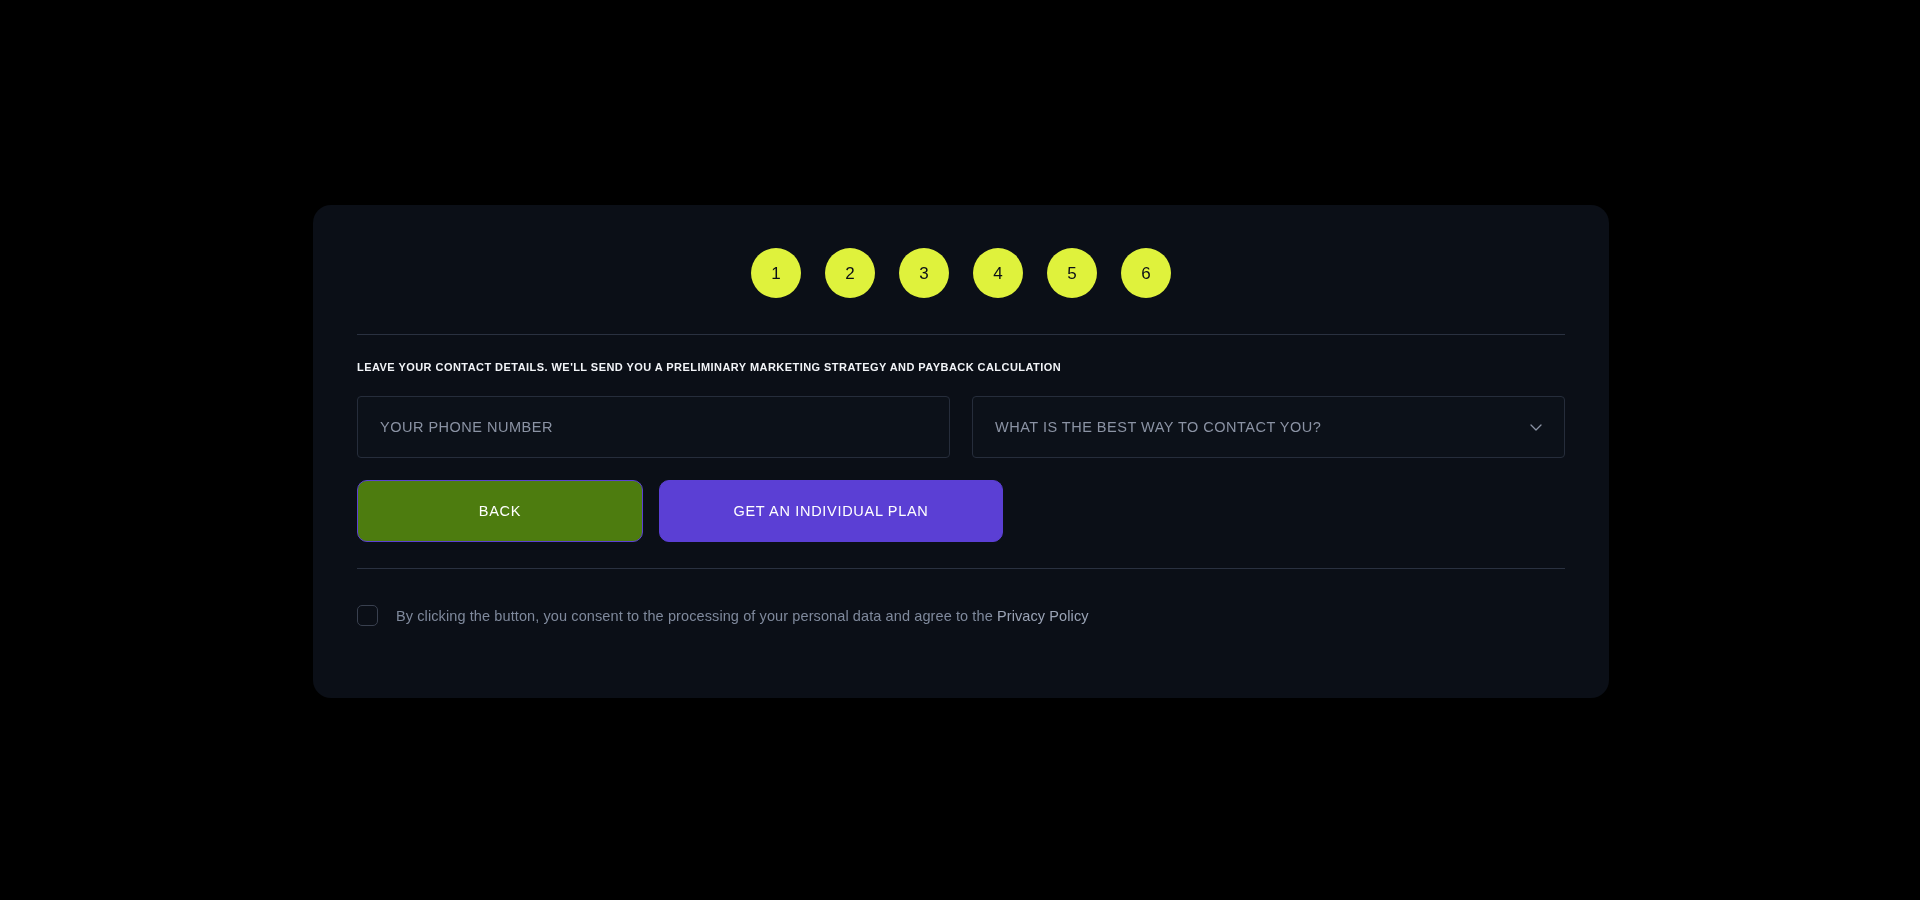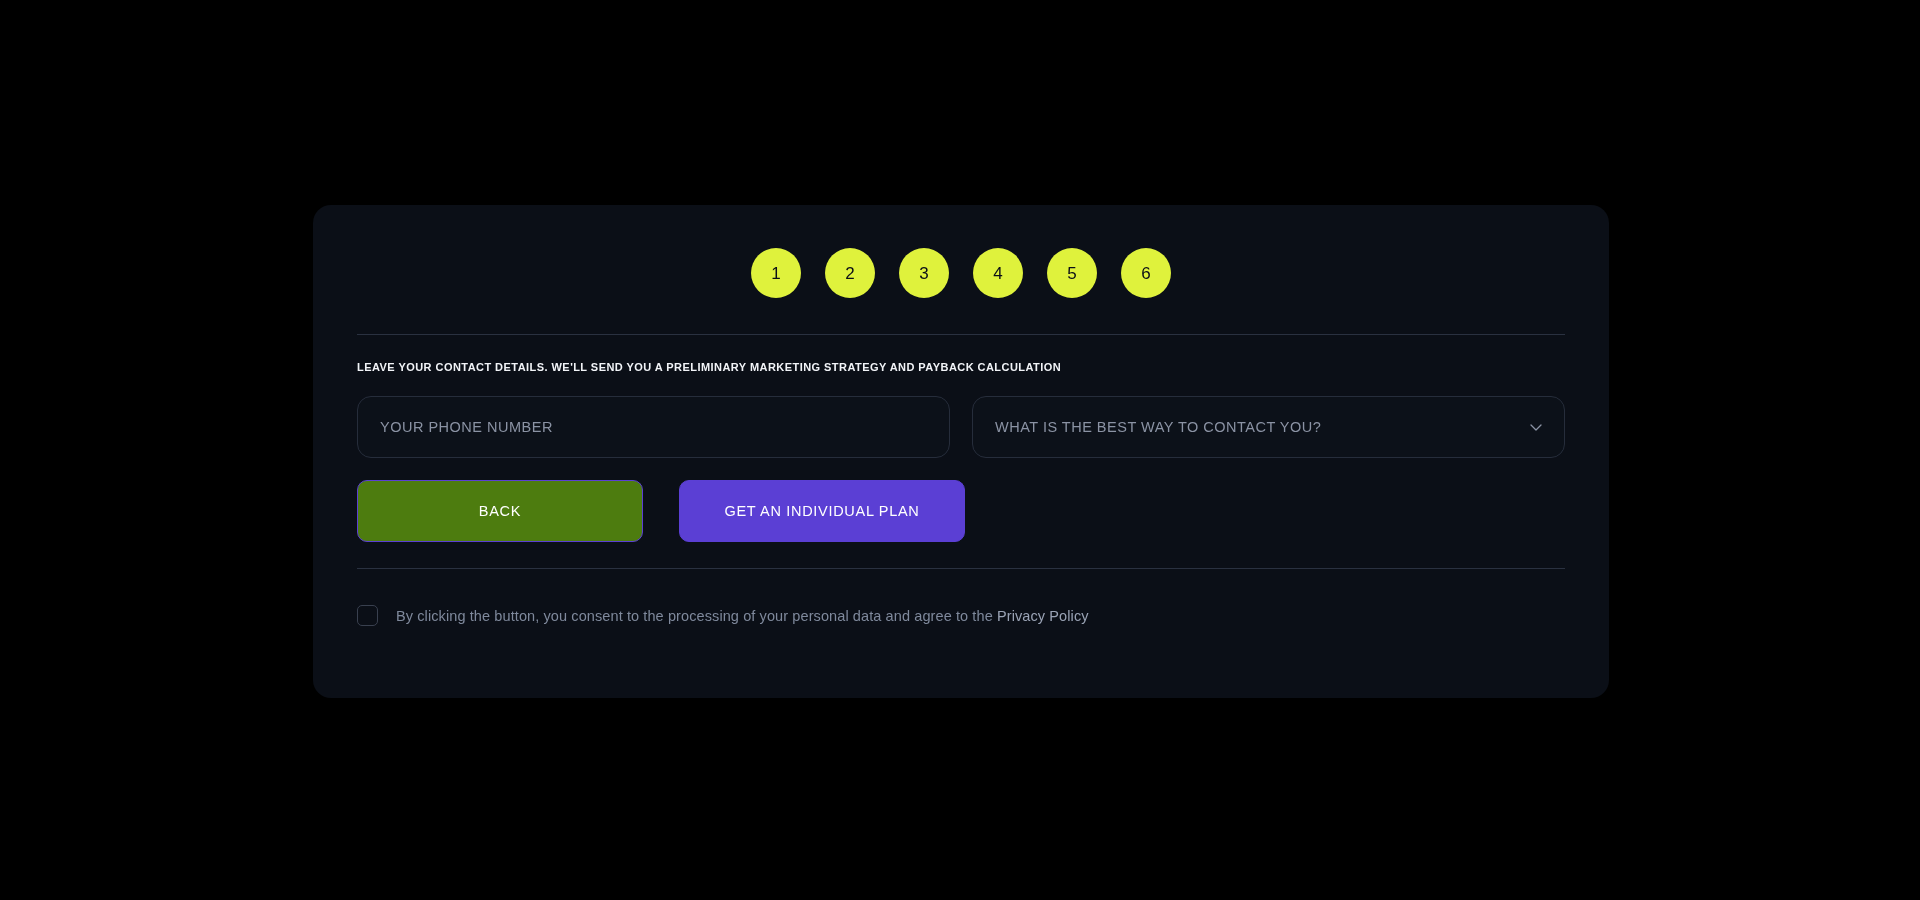--- a/index.html
+++ b/index.html
@@ -80,21 +80,21 @@
     display: flex;
     gap: 22px;
     margin: 22px 44px 0 44px;
   }
 
   .field {
     position: relative;
     flex: 1 1 0;
     height: 62px;
     border: 1px solid #262d3b;
-    border-radius: 14px;
+    border-radius: 4px;
     background: #0c1119;
     display: flex;
     align-items: center;
     padding: 0 22px;
   }
 
   .field-placeholder {
     color: #8b93a4;
     font-size: 14.5px;
     letter-spacing: 0.5px;
@@ -136,25 +136,24 @@
   }
 
   .btn-back {
     width: 286px;
     background: #4d7c0f;
     border: 1px solid #5b3fd4;
     color: #ffffff;
   }
 
   .btn-primary {
-    width: 286px;
+    width: 344px;
     background: #5b3fd4;
     border: 1px solid #5b3fd4;
     color: #ffffff;
-    margin-left: 20px;
   }
 
   
   .consent-row {
     display: flex;
     align-items: center;
     gap: 18px;
     margin: 36px 44px 0 44px;
   }
 

